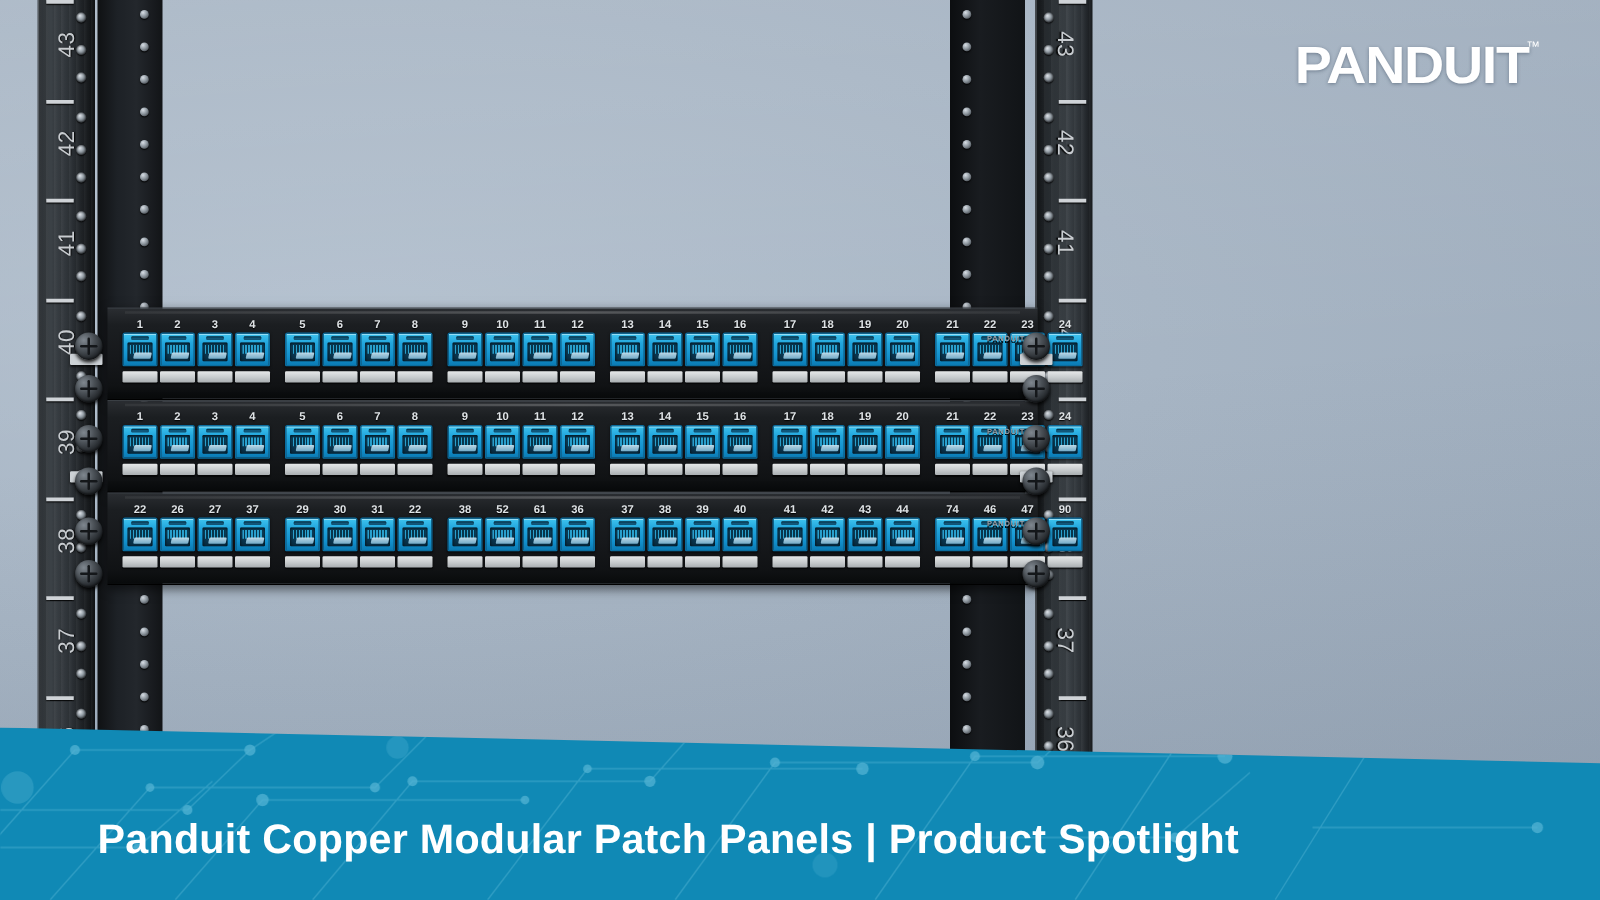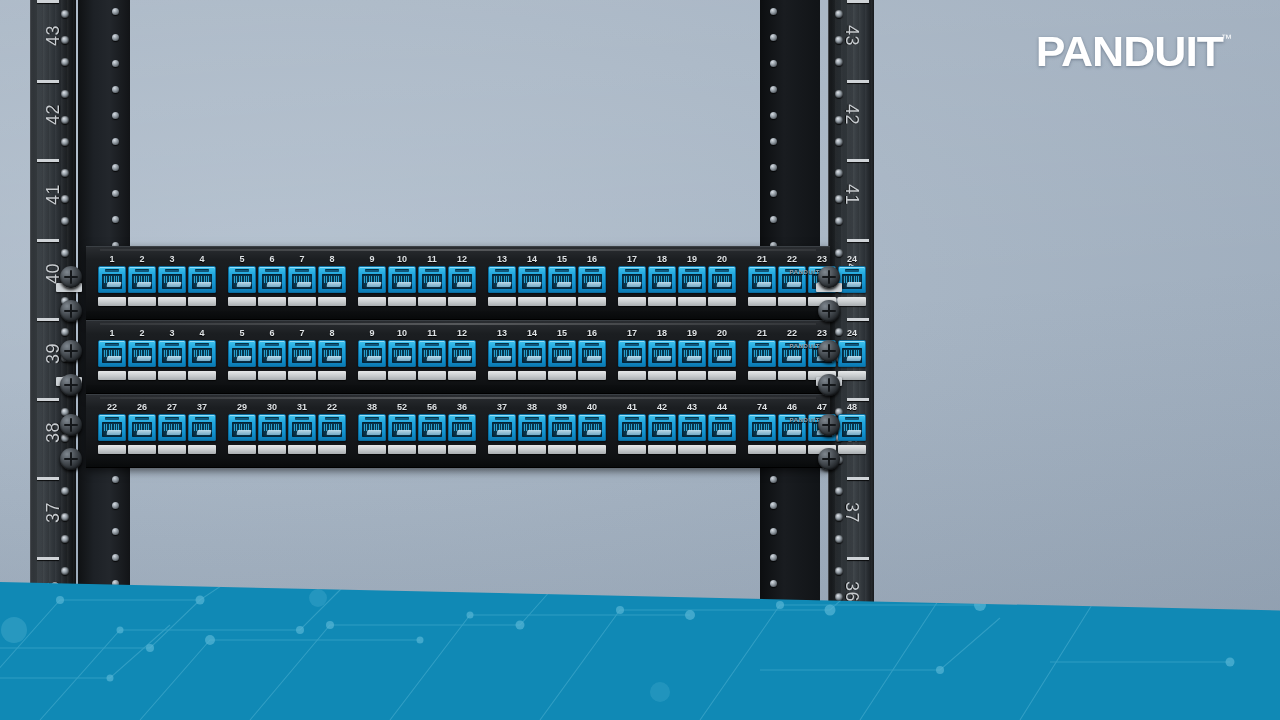--- a/index.html
+++ b/index.html
@@ -819,21 +819,21 @@
               <div class="label-strip"></div>
             </div>
             <div class="port">
               <div class="port-num">52</div>
               <div class="jack">
                 <div class="jack-cav"></div>
               </div>
               <div class="label-strip"></div>
             </div>
             <div class="port">
-              <div class="port-num">56</div>
+              <div class="port-num">61</div>
               <div class="jack">
                 <div class="jack-cav"></div>
               </div>
               <div class="label-strip"></div>
             </div>
             <div class="port">
               <div class="port-num">36</div>
               <div class="jack">
                 <div class="jack-cav"></div>
               </div>
@@ -916,21 +916,21 @@
               <div class="label-strip"></div>
             </div>
             <div class="port">
               <div class="port-num">47</div>
               <div class="jack">
                 <div class="jack-cav"></div>
               </div>
               <div class="label-strip"></div>
             </div>
             <div class="port">
-              <div class="port-num">48</div>
+              <div class="port-num">90</div>
               <div class="jack">
                 <div class="jack-cav"></div>
               </div>
               <div class="label-strip"></div>
             </div>
           </div>
         </div>
         <div class="panel-brand" style="top: 22px;">PANDUIT</div>
       </div>
     </div>
@@ -996,13 +996,14 @@
       <circle cx="1100" cy="22" r="3.5"></circle>
       <circle cx="150" cy="78" r="4"></circle>
         <circle cx="110" cy="108" r="3.5"></circle>
       <circle cx="940" cy="100" r="4"></circle>
         <circle cx="1230" cy="92" r="4.5"></circle>
       <circle cx="14" cy="60" r="13" opacity="0.5"></circle>
       <circle cx="318" cy="28" r="9" opacity="0.42"></circle>
       <circle cx="660" cy="122" r="10" opacity="0.38"></circle>
     </g>
   </svg>
+  <div class="banner-title">Panduit Copper Modular Patch Panels | Product Spotlight</div>
 </div>
 
 </body></html>

